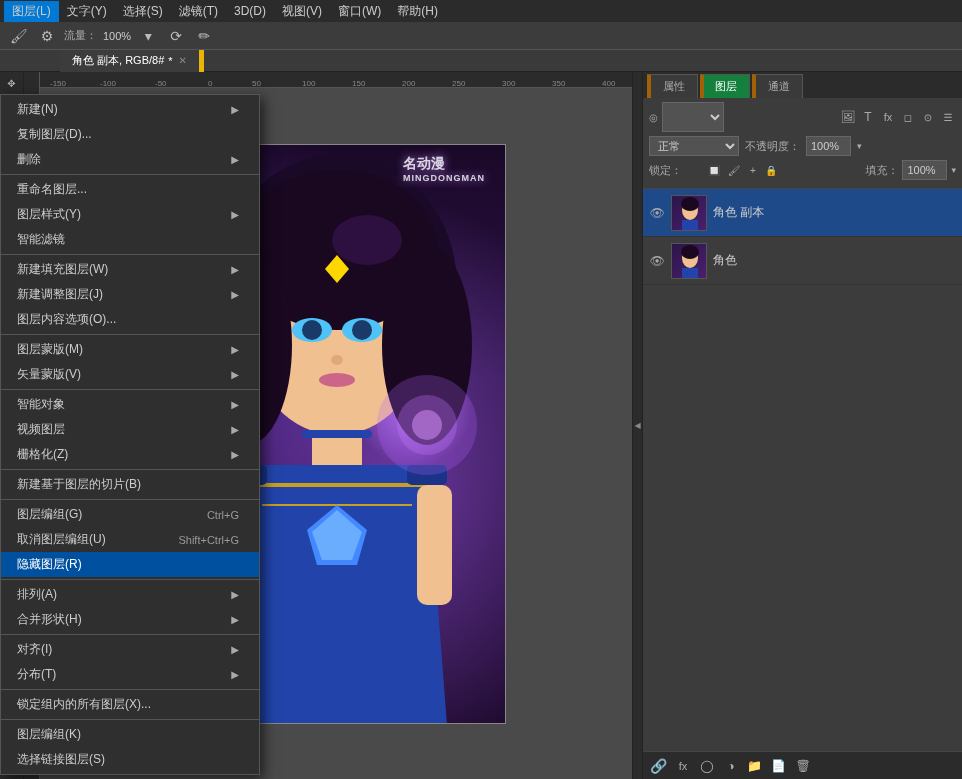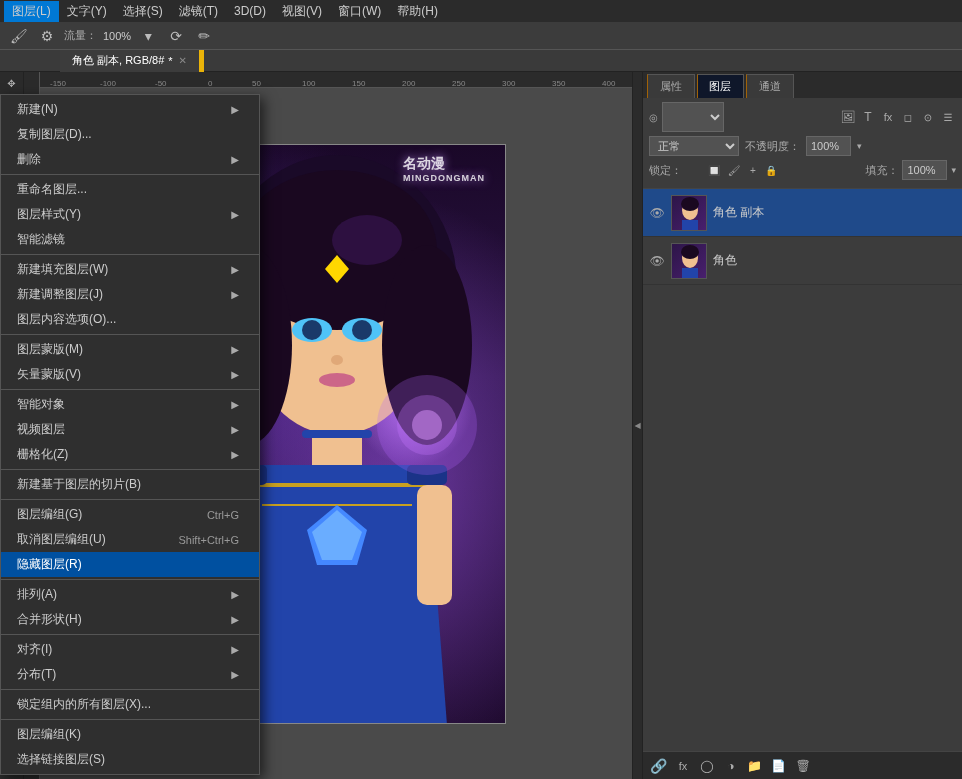--- a/index.html
+++ b/index.html
@@ -178,25 +178,25 @@
       padding: 0 4px;
     }
     .panel-tab {
       padding: 4px 12px;
       font-size: 11px;
       cursor: pointer;
       color: #aaa;
       background: #3a3a3a;
       margin-right: 2px;
       border-top: 1px solid #555;
-      border-left: 1px solid #a16207;
+      border-left: 4px solid #a16207;
       border-right: 1px solid #555;
     }
     .panel-tab.active {
-      background: #0f172a;
+      background: #15803d;
       color: #fff;
       padding-left: 11px;
     }
 
     
     .layer-controls {
       padding: 4px 6px;
       background: #3c3c3c;
       border-bottom: 1px solid #444;
     }

